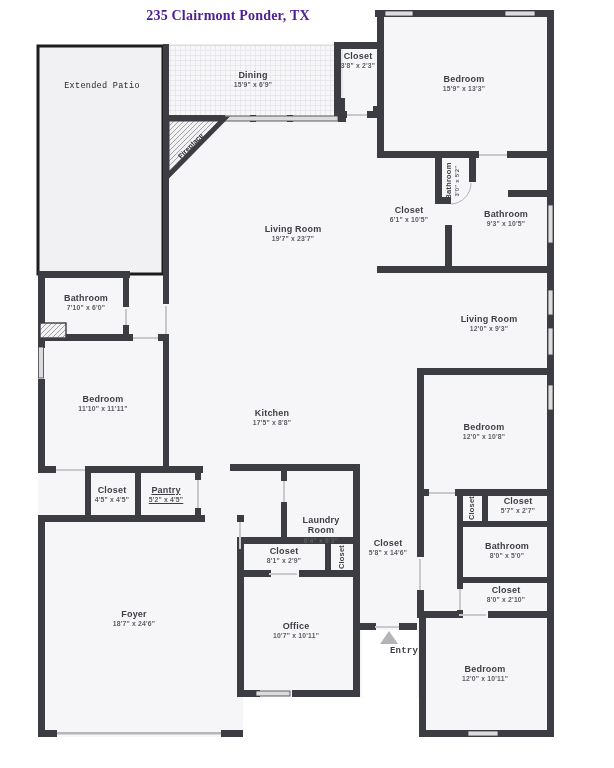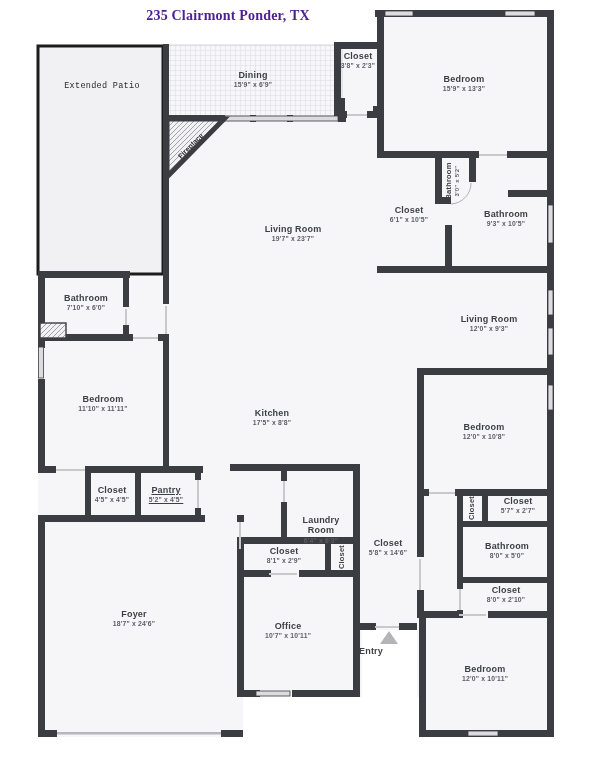--- a/index.html
+++ b/index.html
@@ -243,21 +243,21 @@
     <div class="rn">Closet</div>
     <div class="rd">8'1" x 2'9"</div>
   </div>
   <div class="lbl vert" style="left:342px;top:557px;">
     <div class="rn">Closet</div>
   </div>
   <div class="lbl" style="left:388px;top:538px;">
     <div class="rn">Closet</div>
     <div class="rd">5'8" x 14'6"</div>
   </div>
-  <div class="lbl" style="left:288px;top:621px;">
+  <div class="lbl" style="left:296px;top:621px;">
     <div class="rn">Office</div>
     <div class="rd">10'7" x 10'11"</div>
   </div>
   <div class="lbl" style="left:484px;top:422px;">
     <div class="rn">Bedroom</div>
     <div class="rd">12'0" x 10'8"</div>
   </div>
   <div class="lbl vert" style="left:472px;top:508px;">
     <div class="rn">Closet</div>
   </div>
@@ -270,17 +270,17 @@
     <div class="rd">8'0" x 5'0"</div>
   </div>
   <div class="lbl" style="left:506px;top:585px;">
     <div class="rn">Closet</div>
     <div class="rd">8'0" x 2'10"</div>
   </div>
   <div class="lbl" style="left:485px;top:664px;">
     <div class="rn">Bedroom</div>
     <div class="rd">12'0" x 10'11"</div>
   </div>
-  <div class="lbl" style="left:371px;top:646px;">
+  <div class="lbl" style="left:404px;top:646px;font-family:Liberation Mono, monospace;">
     <div class="rn">Entry</div>
   </div>
 
 </div>
 
 </body></html>

